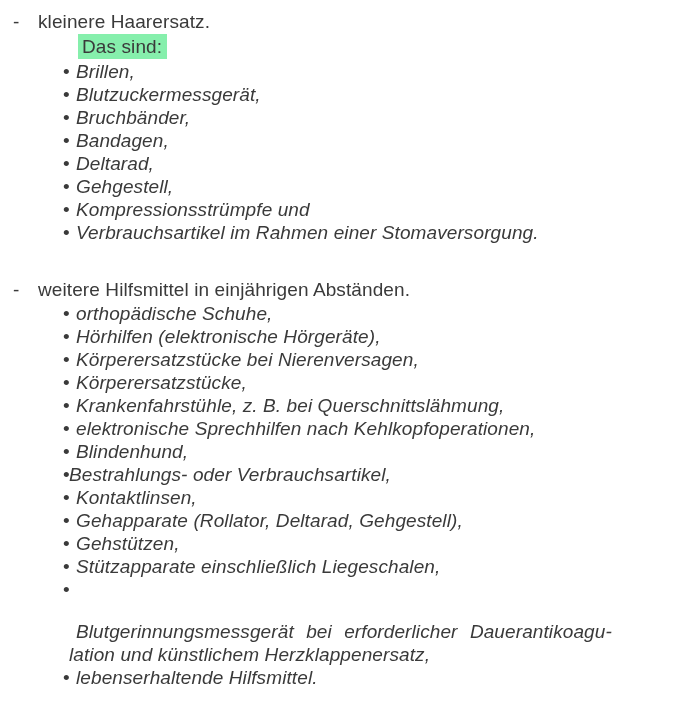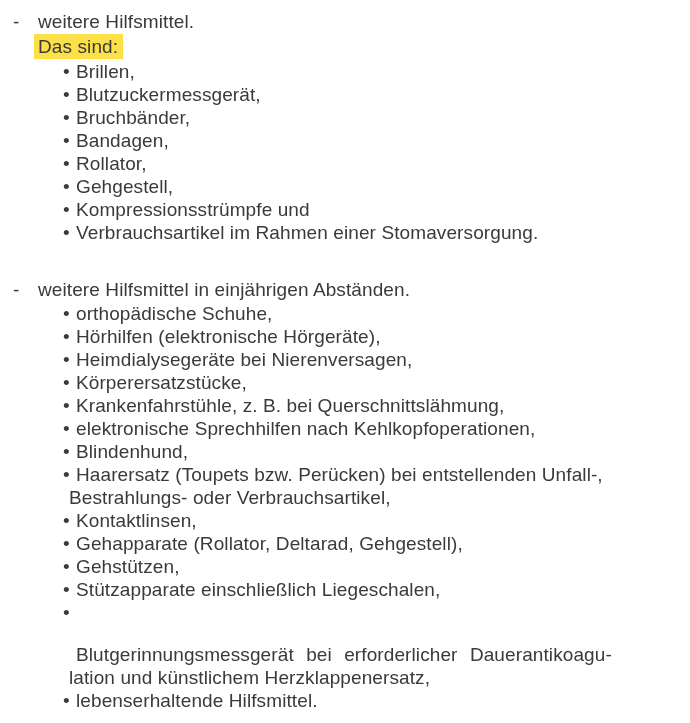--- a/index.html
+++ b/index.html
@@ -32,51 +32,52 @@
   .dash-col {
     width: 25px;
     flex: none;
   }
   .intro-row {
     margin-left: 21px;
     margin-top: 1px;
   }
   .highlight {
     display: inline-block;
-    background: #fde047;
+    background: #86efac;
     padding: 1px 5px 1px 4px;
     color: #3a3a3a;
+    margin-left: 44px;
   }
   ul.bullet-list {
     list-style: none;
     margin: 1px 0 0 50px;
     padding: 0;
   }
   ul.bullet-list li {
     display: flex;
     align-items: flex-start;
   }
   .bullet {
     width: 13px;
     flex: none;
   }
-  .item-text { flex: 1; }
+  .item-text { flex: 1; font-style: italic; }
   .line { display: block; }
   .line.justified { word-spacing: 7px; margin-top: 42px; }
   .line.cont { margin-left: -7px; }
 </style>
 </head>
 <body>
 
 <div class="doc">
 
   <div class="section">
     <div class="heading-row">
       <span class="dash-col">-</span>
-      <span class="heading-text">weitere Hilfsmittel.</span>
+      <span class="heading-text">kleinere Haarersatz.</span>
     </div>
     <div class="intro-row">
       <span class="highlight">Das sind:</span>
     </div>
     <ul class="bullet-list">
       <li>
         <span class="bullet">•</span>
         <span class="item-text">
             <span class="line">Brillen,</span>
           </span>
@@ -95,21 +96,21 @@
       </li>
       <li>
         <span class="bullet">•</span>
         <span class="item-text">
             <span class="line">Bandagen,</span>
           </span>
       </li>
       <li>
         <span class="bullet">•</span>
         <span class="item-text">
-            <span class="line">Rollator,</span>
+            <span class="line">Deltarad,</span>
           </span>
       </li>
       <li>
         <span class="bullet">•</span>
         <span class="item-text">
             <span class="line">Gehgestell,</span>
           </span>
       </li>
       <li>
         <span class="bullet">•</span>
@@ -140,21 +141,21 @@
       </li>
       <li>
         <span class="bullet">•</span>
         <span class="item-text">
             <span class="line">Hörhilfen (elektronische Hörgeräte),</span>
           </span>
       </li>
       <li>
         <span class="bullet">•</span>
         <span class="item-text">
-            <span class="line">Heimdialysegeräte bei Nierenversagen,</span>
+            <span class="line">Körperersatzstücke bei Nierenversagen,</span>
           </span>
       </li>
       <li>
         <span class="bullet">•</span>
         <span class="item-text">
             <span class="line">Körperersatzstücke,</span>
           </span>
       </li>
       <li>
         <span class="bullet">•</span>
@@ -170,21 +171,20 @@
       </li>
       <li>
         <span class="bullet">•</span>
         <span class="item-text">
             <span class="line">Blindenhund,</span>
           </span>
       </li>
       <li>
         <span class="bullet">•</span>
         <span class="item-text">
-          <span class="line">Haarersatz (Toupets bzw. Perücken) bei entstellenden Unfall-,</span>
           <span class="line cont">Bestrahlungs- oder Verbrauchsartikel,</span>
         </span>
       </li>
       <li>
         <span class="bullet">•</span>
         <span class="item-text">
             <span class="line">Kontaktlinsen,</span>
           </span>
       </li>
       <li>

